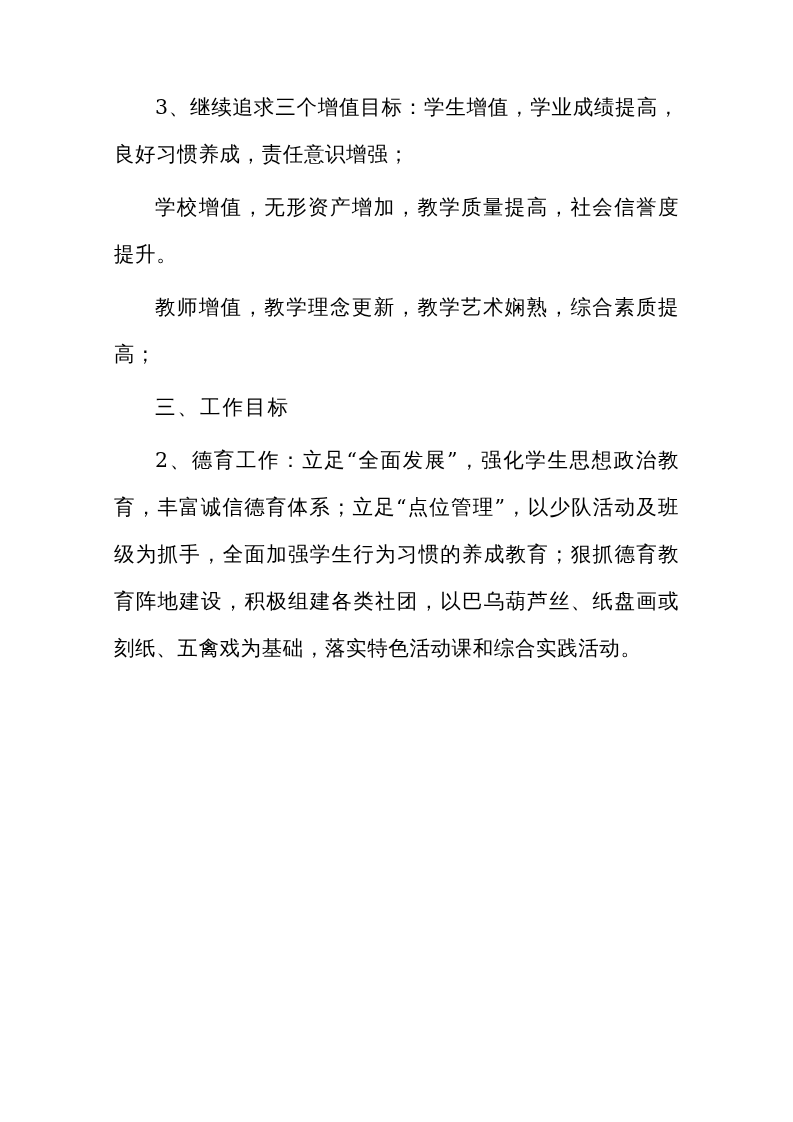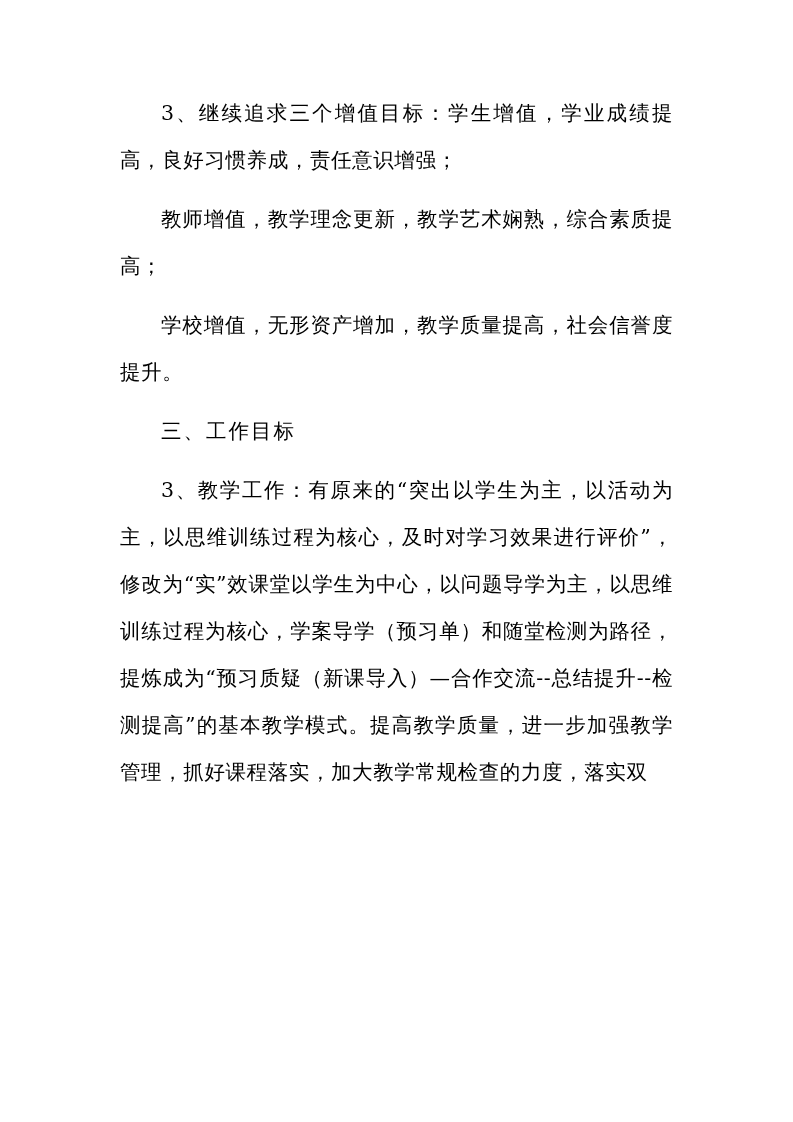--- a/index.html
+++ b/index.html
@@ -23,32 +23,32 @@
     background: #ffffff;
   }
   .doc-body {
     font-size: 20.5px;
     line-height: 47px;
     letter-spacing: 0.6px;
     text-align: justify;
     text-justify: inter-ideograph;
   }
   p {
-    margin: 12px;
+    margin: 6px;
     text-indent: 2em;
   }
   .heading {
     font-weight: normal;
     letter-spacing: 2px;
   }
 </style>
 </head>
 <body>
 
 <div class="page">
   <div class="doc-body">
     <p>3、继续追求三个增值目标：学生增值，学业成绩提高，良好习惯养成，责任意识增强；</p>
+    <p>学校增值，无形资产增加，教学质量提高，社会信誉度提升。</p>
     <p>教师增值，教学理念更新，教学艺术娴熟，综合素质提高；</p>
-    <p>学校增值，无形资产增加，教学质量提高，社会信誉度提升。</p>
     <p class="heading">三、工作目标</p>
-    <p>3、教学工作：有原来的“突出以学生为主，以活动为主，以思维训练过程为核心，及时对学习效果进行评价”，修改为“实”效课堂以学生为中心，以问题导学为主，以思维训练过程为核心，学案导学（预习单）和随堂检测为路径，提炼成为“预习质疑（新课导入）—合作交流--总结提升--检测提高”的基本教学模式。提高教学质量，进一步加强教学管理，抓好课程落实，加大教学常规检查的力度，落实双</p>
+    <p>2、德育工作：立足“全面发展”，强化学生思想政治教育，丰富诚信德育体系；立足“点位管理”，以少队活动及班级为抓手，全面加强学生行为习惯的养成教育；狠抓德育教育阵地建设，积极组建各类社团，以巴乌葫芦丝、纸盘画或刻纸、五禽戏为基础，落实特色活动课和综合实践活动。</p>
   </div>
 </div>
 
 </body></html>

